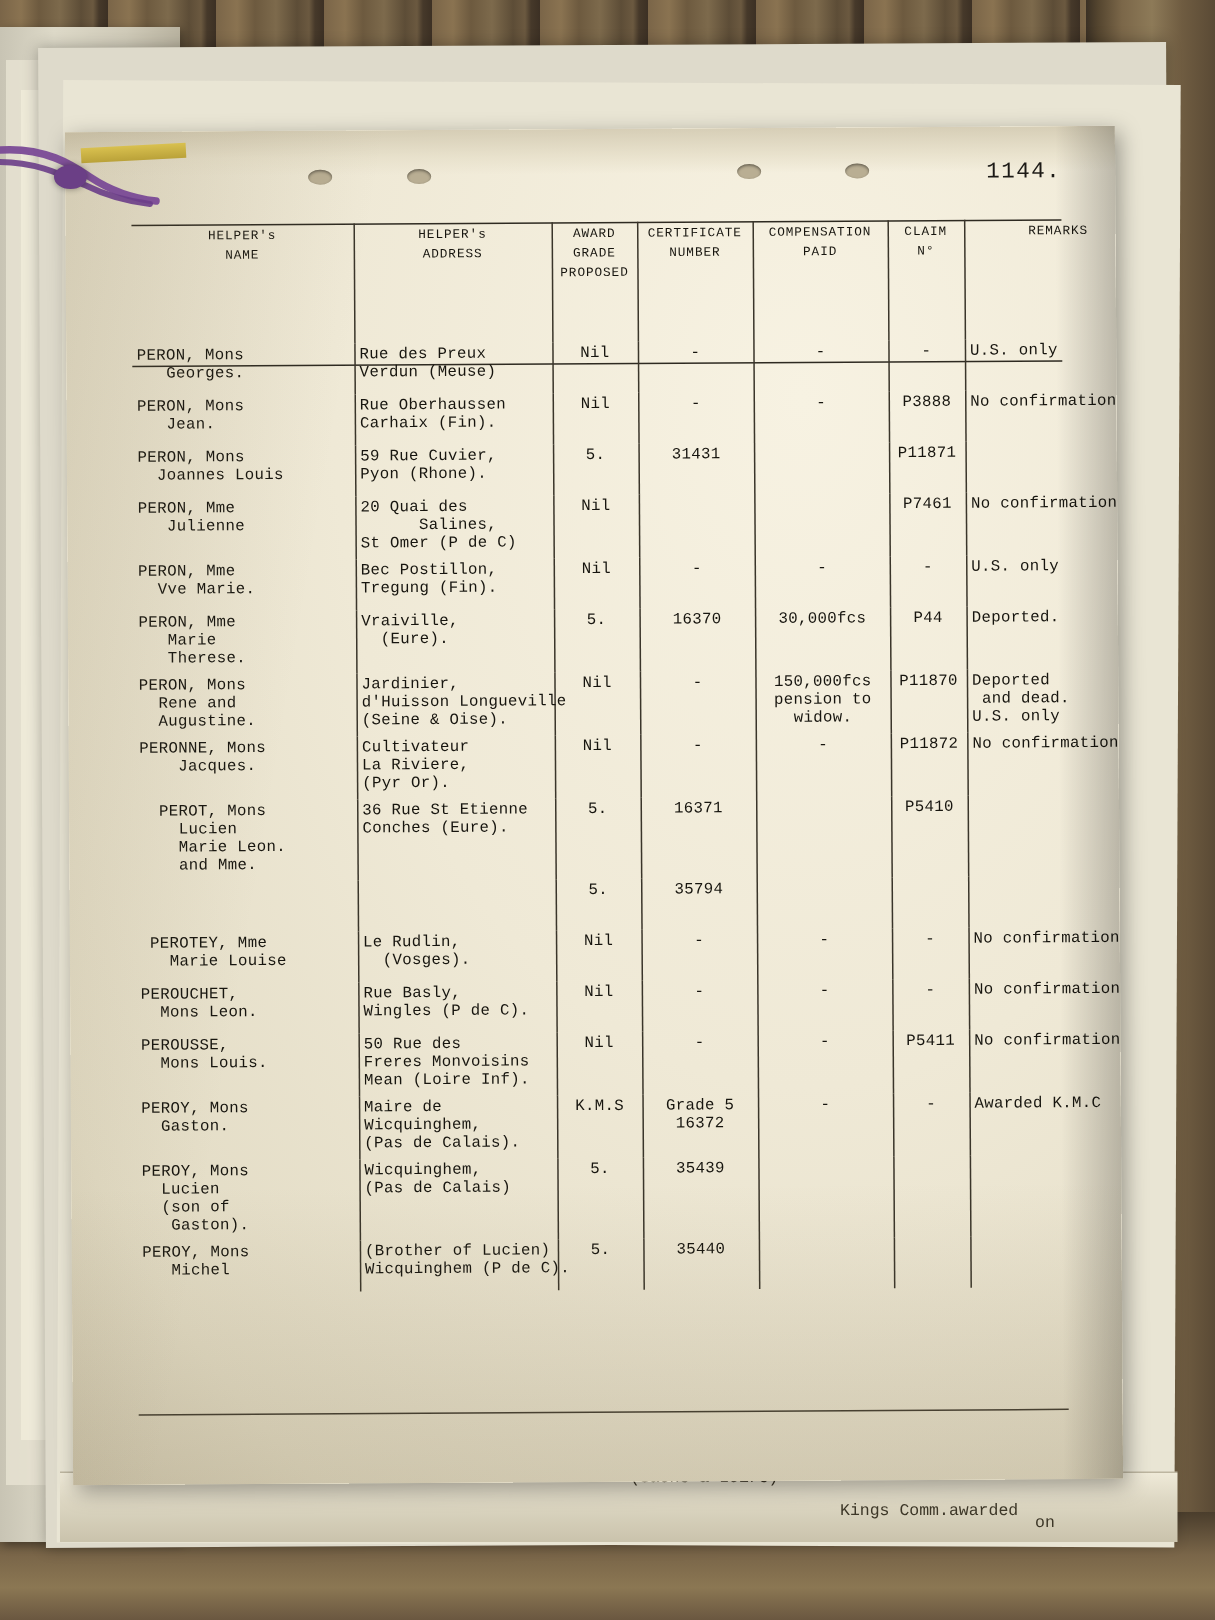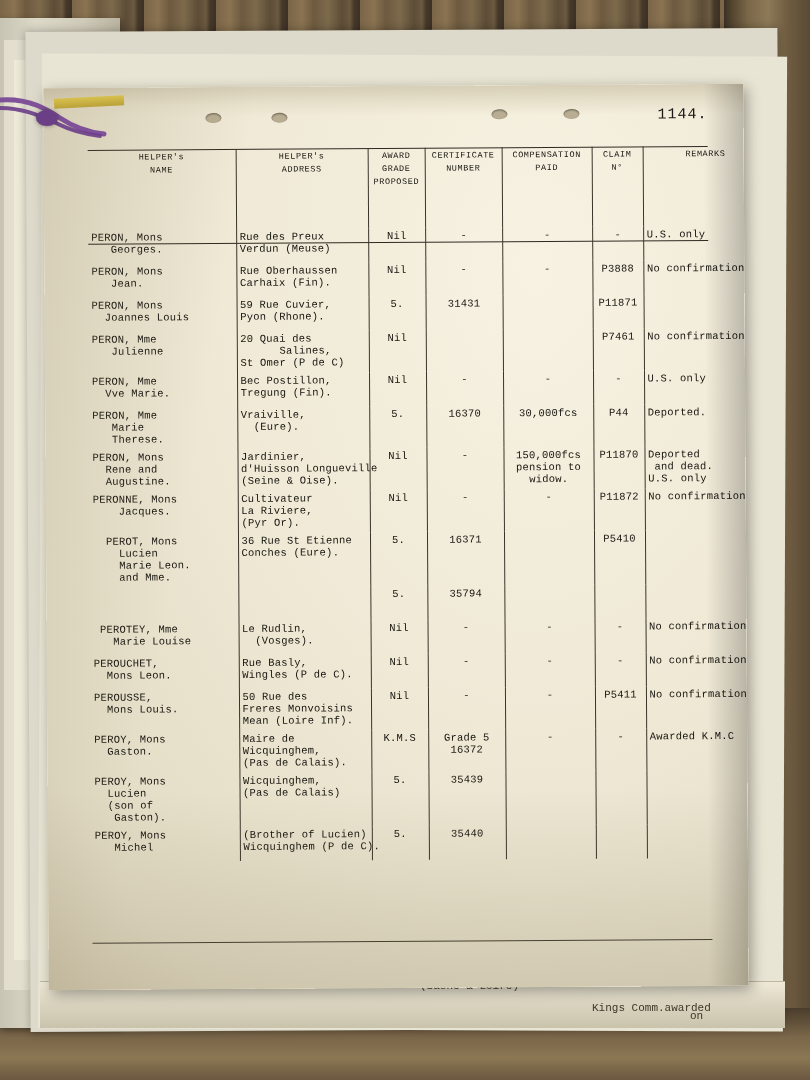--- a/index.html
+++ b/index.html
@@ -225,21 +225,21 @@
   }
   .bleed-bottom {
     position: absolute;
     left: 420px; bottom: 88px;
     font-size: 11px;
     color: #3d3728;
     white-space: pre;
   }
   .bleed-bottom2 {
     position: absolute;
-    left: 592px; bottom: 66px;
+    left: 560px; bottom: 66px;
     font-size: 11px;
     color: #3d3728;
     white-space: pre;
   }
   .bleed-bottom3 {
     position: absolute;
     left: 690px; bottom: 58px;
     font-size: 11px;
     color: #3d3728;
     white-space: pre;

